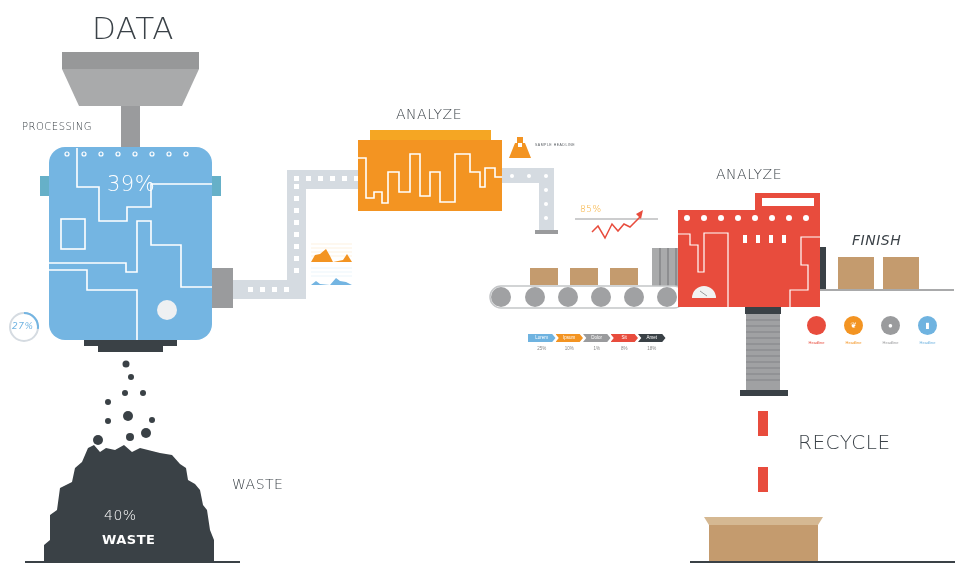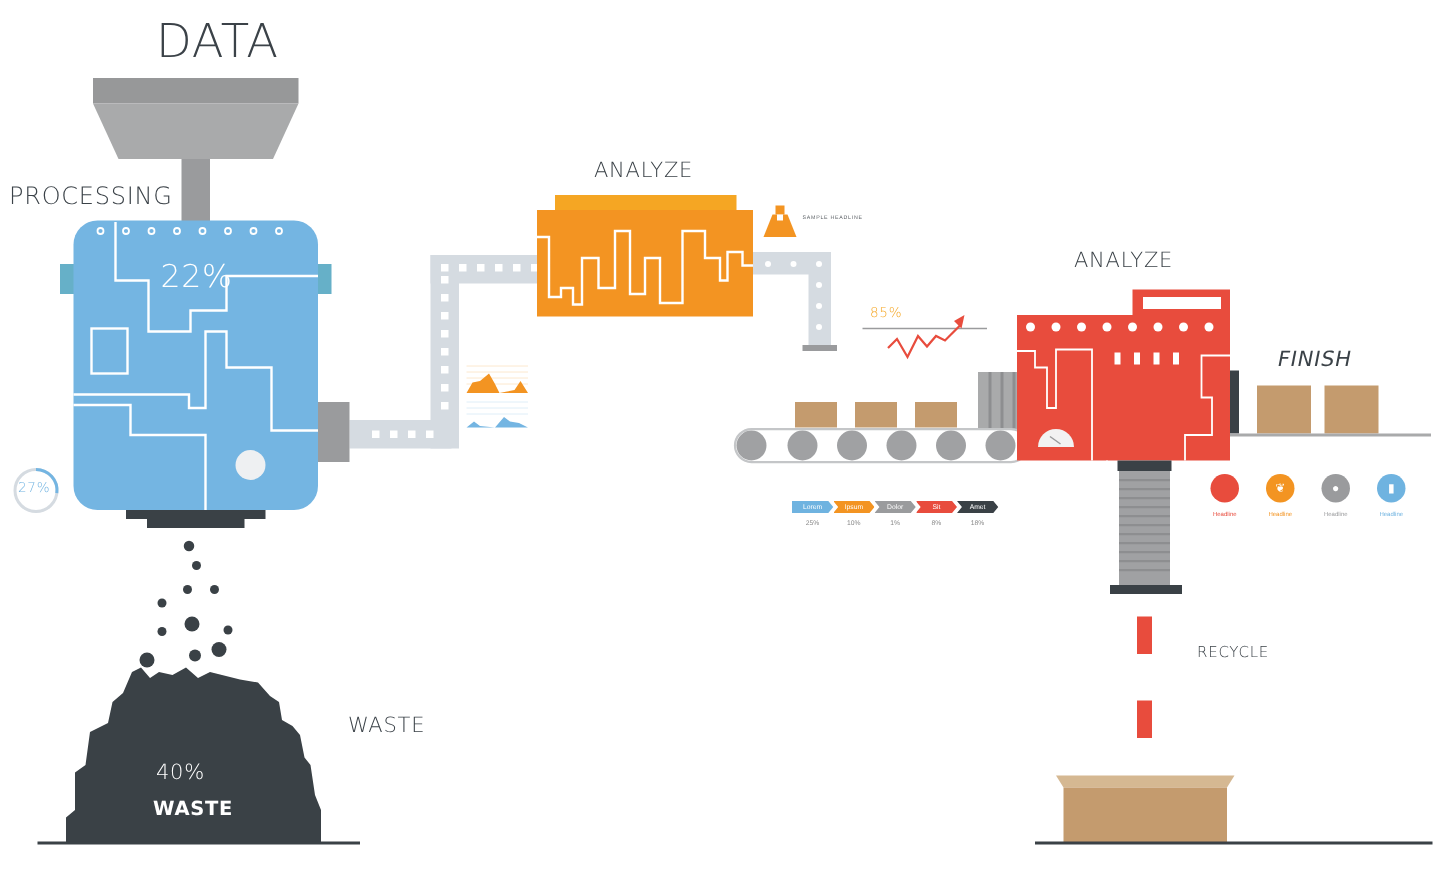--- a/index.html
+++ b/index.html
@@ -218,30 +218,30 @@
     <rect x="758" y="467" width="10" height="25" fill="#e84c3d"></rect>
   </g>
 
   <g>
     <polygon points="704,517 823,517 818,525 709,525" fill="#d5b892"></polygon>
     <rect x="709" y="525" width="109" height="37" fill="#c49b6e"></rect>
     <rect x="690" y="561" width="265" height="2" fill="#3a4146"></rect>
   </g>
 </svg>
 
-<div class="lbl" style="left:92px;top:10px;font-size:31px;margin-left:12px;">DATA</div>
-<div class="lbl" style="left:6px;top:121px;font-size:16px;">PROCESSING</div>
+<div class="lbl" style="left:92px;top:10px;font-size:31px;">DATA</div>
+<div class="lbl" style="left:22px;top:121px;font-size:10px;">PROCESSING</div>
 <div class="lbl" style="left:396px;top:106px;font-size:14px;">ANALYZE</div>
 <div class="lbl" style="left:716px;top:166px;font-size:14px;">ANALYZE</div>
 <div class="lbl" style="left:852px;top:232px;font-size:14px;font-style:italic;">FINISH</div>
 <div class="lbl" style="left:232px;top:476px;font-size:14px;">WASTE</div>
-<div class="lbl" style="left:798px;top:430px;font-size:10px;">RECYCLE</div>
-
-<div class="lbl" style="left:107px;top:172px;font-size:21px;color:#ffffff;">22%</div>
-<div class="lbl" style="left:12px;top:321px;font-size:9px;color:#74b5e2;">27%</div>
+<div class="lbl" style="left:798px;top:430px;font-size:20px;">RECYCLE</div>
+
+<div class="lbl" style="left:107px;top:172px;font-size:21px;color:#ffffff;">39%</div>
+<div class="lbl" style="left:12px;top:321px;font-size:9px;color:#74b5e2;font-style:italic;">27%</div>
 
 <div class="lbl" style="left:104px;top:507px;font-size:14px;color:#ffffff;">40%</div>
 <div class="lbl" style="left:102px;top:532px;font-size:13px;color:#ffffff;font-weight:bold;">WASTE</div>
 
 <div class="lbl tiny" style="left:535px;top:143px;font-size:3.5px;color:#5a5f64;">SAMPLE HEADLINE</div>
 <div class="lbl" style="left:580px;top:204px;font-size:9px;color:#f5a623;">85%</div>
 
 <div id="steps" style="position:absolute;left:528px;top:334px;display:flex;">
     <div style="width: 27.5px; display: flex; flex-direction: column; align-items: center;">
       <div style="width: 100%; height: 8px; background: rgb(111, 179, 224); color: rgb(255, 255, 255); font: 4.5px / 8px &quot;Liberation Sans&quot;, sans-serif; text-align: center; clip-path: polygon(0px 0px, 88% 0px, 100% 50%, 88% 100%, 0px 100%, 0px 50%);">Lorem</div>

